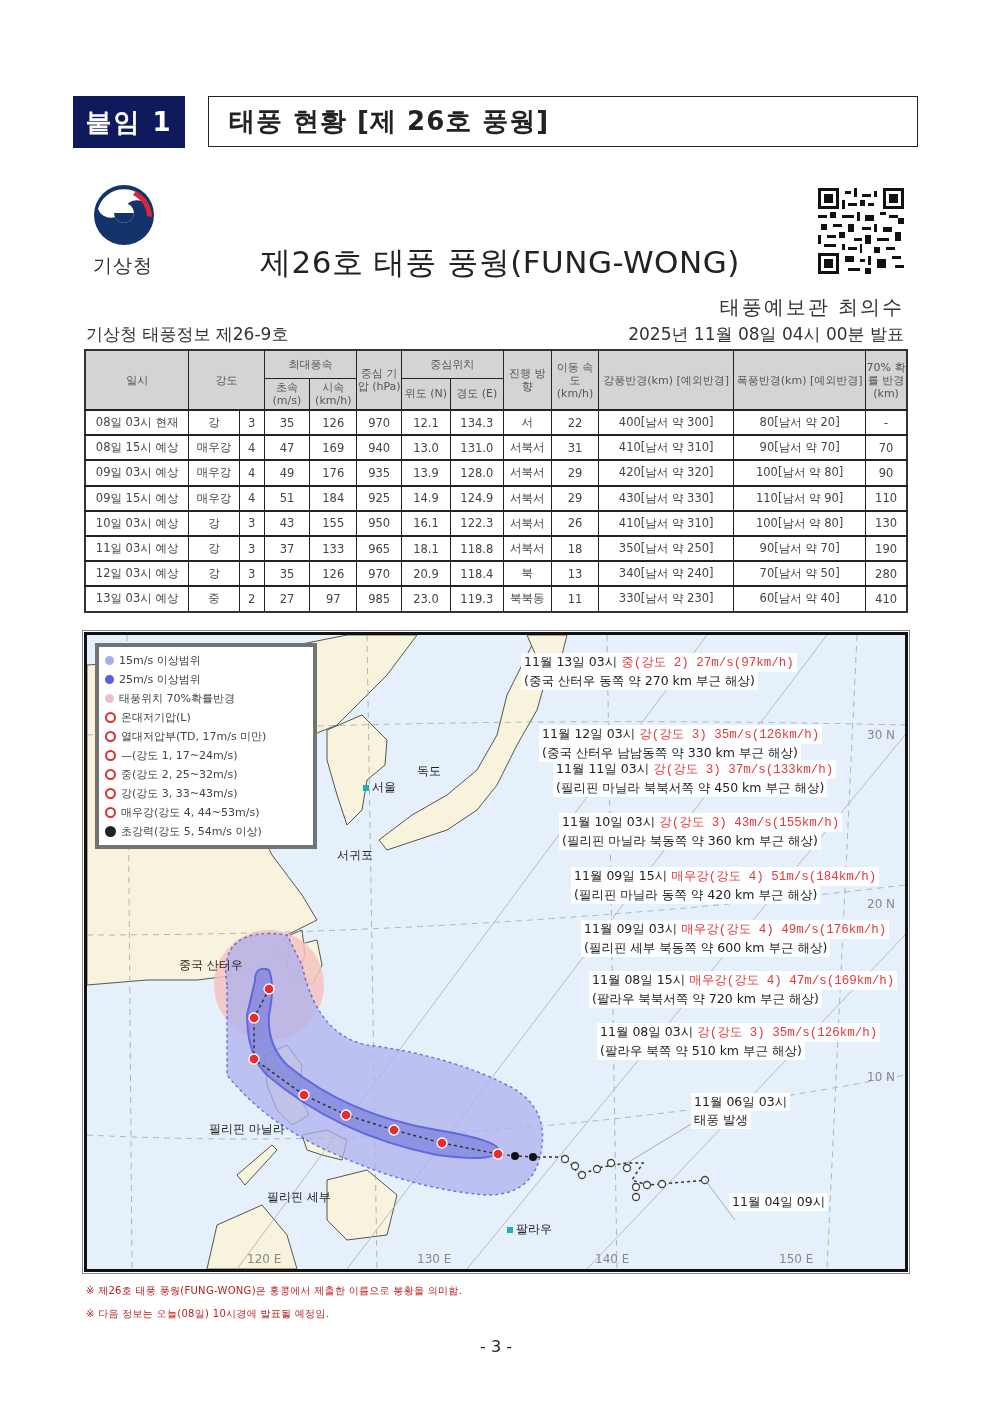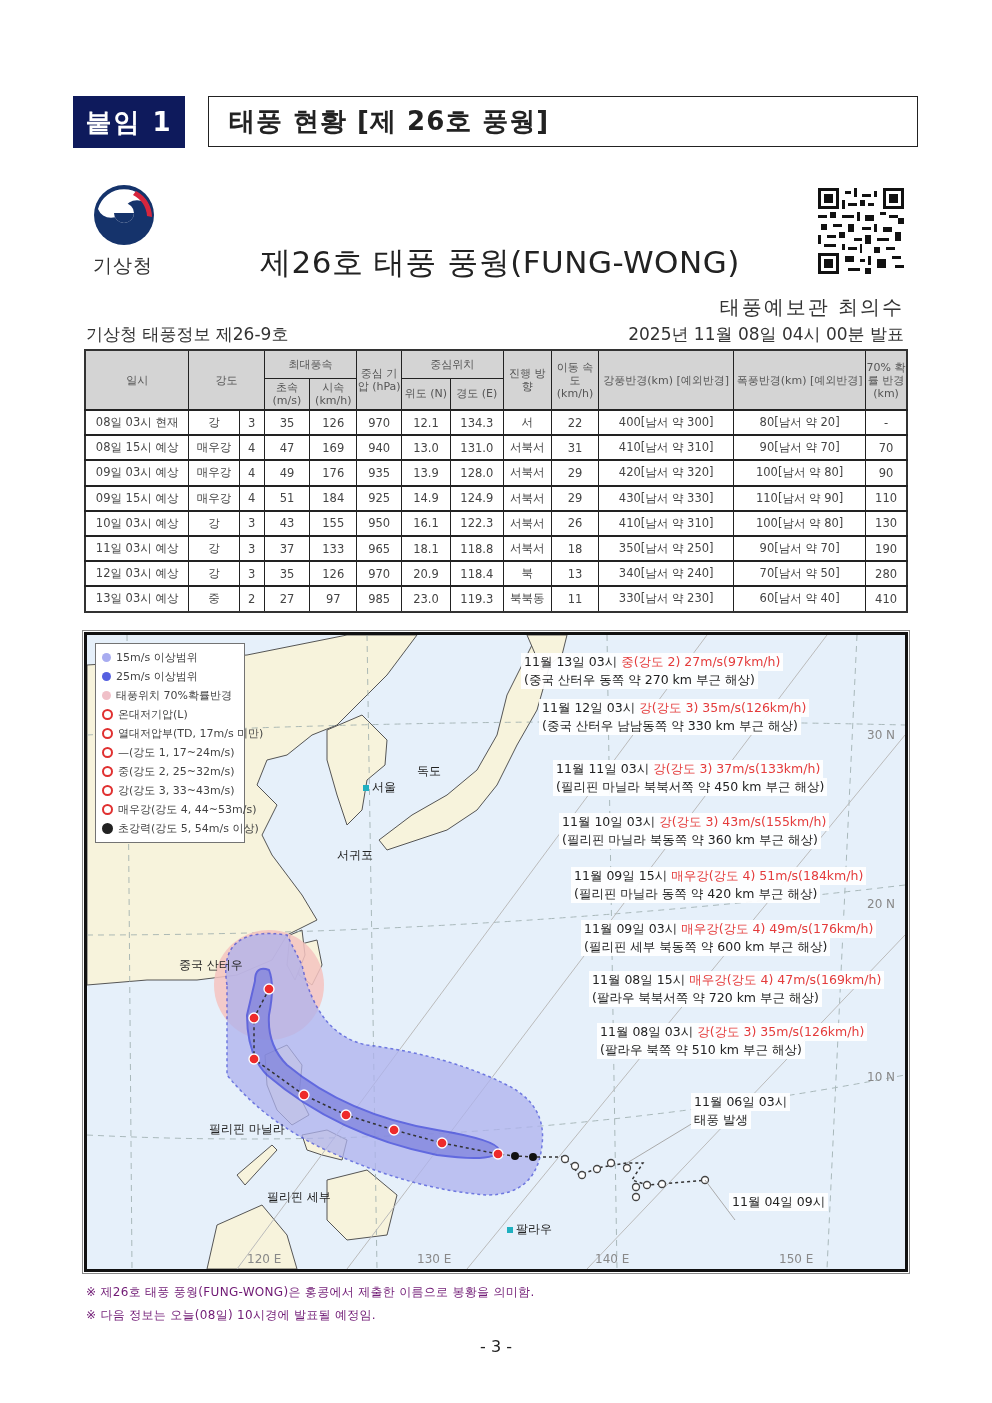--- a/index.html
+++ b/index.html
@@ -22,32 +22,32 @@
   
   table.fc { position:absolute; left:84px; top:349px; width:824px; border-collapse:collapse; font-size:11.5px; color:#444; border:2px solid #333; }
   table.fc th, table.fc td { border:1.6px solid #222; text-align:center; padding:0; }
   table.fc th { background:#d4d4d4; font-weight:normal; color:#555; font-size:11px; line-height:13px; }
   table.fc tbody td { height:23.2px; background:#fff; }
   table.fc tbody tr { border-top:2px solid #222; }
 
   
   .map-frame { left:84px; top:632px; width:824px; height:640px; border:3px solid #111; box-sizing:border-box; outline:1px solid #888; outline-offset:1px; background:#e6f0fa; overflow:hidden; }
   .map-svg { position:absolute; left:0; top:0; }
-  .legend { left:8px; top:8px; width:150px; background:#fff; border:1px solid #737373; padding:4px 6px; box-sizing:border-box; font-size:11px; color:#444; }
+  .legend { left:8px; top:8px; width:222px; background:#fff; border:4px solid #737373; padding:4px 6px; box-sizing:border-box; font-size:11px; color:#444; }
   .legend-row { display:flex; align-items:center; height:19px; white-space:nowrap; }
   .legend-dot { width:9px; height:9px; border-radius:50%; margin-right:5px; flex:0 0 9px; }
   .ann { position:absolute; font-size:12.5px; line-height:18px; color:#222; white-space:nowrap; }
   .ann span.l { background:rgba(255,255,255,0.92); padding:0 3px; display:inline-block; }
-  .ann .red { color:#e43b3b; }
+  .ann .red { color:#e43b3b;font-family:Liberation Mono, monospace; }
   .place { position:absolute; font-size:12px; color:#222; white-space:nowrap; }
   .place .sq { display:inline-block; width:6px; height:6px; background:#1fb0c0; margin-right:3px; vertical-align:middle; }
   .grid-lbl { position:absolute; font-size:12px; color:#888; }
 
   
-  .note { left:86px; font-size:12px; color:#701a75; letter-spacing:0.3px; }
+  .note { left:86px; font-size:10px; color:#b91c1c; letter-spacing:0.3px; }
   .page-no { left:0; width:992px; text-align:center; top:1337px; font-size:16px; color:#222; }
 </style>
 </head>
 <body>
 
 <div class="abs tag-box">붙임 1</div>
 <div class="abs title-box">태풍 현황 [제 26호 풍웡]</div>
 
 <svg class="abs logo" viewBox="0 0 64 64">
   <circle cx="32" cy="32" r="30" fill="#15336b"></circle>
@@ -415,21 +415,21 @@
   <div class="grid-lbl" style="left:780px;top:93px">30 N</div>
   <div class="grid-lbl" style="left:780px;top:262px">20 N</div>
   <div class="grid-lbl" style="left:780px;top:435px">10 N</div>
   <div class="grid-lbl" style="left:160px;top:617px">120 E</div>
   <div class="grid-lbl" style="left:330px;top:617px">130 E</div>
   <div class="grid-lbl" style="left:508px;top:617px">140 E</div>
   <div class="grid-lbl" style="left:692px;top:617px">150 E</div>
 
   <div id="anns">
       <div class="ann" style="left: 434px; top: 18px;"><span class="l"><span>11월 13일 03시</span> <span class="red">중(강도 2) 27m/s(97km/h)</span></span><br><span class="l">(중국 산터우 동쪽 약 270 km 부근 해상)</span></div>
-      <div class="ann" style="left: 452px; top: 64px;"><span class="l"><span>11월 12일 03시</span> <span class="red">강(강도 3) 35m/s(126km/h)</span></span><br><span class="l">(중국 산터우 남남동쪽 약 330 km 부근 해상)</span></div>
+      <div class="ann" style="left: 452px; top: 90px;"><span class="l"><span>11월 12일 03시</span> <span class="red">강(강도 3) 35m/s(126km/h)</span></span><br><span class="l">(중국 산터우 남남동쪽 약 330 km 부근 해상)</span></div>
       <div class="ann" style="left: 466px; top: 125px;"><span class="l"><span>11월 11일 03시</span> <span class="red">강(강도 3) 37m/s(133km/h)</span></span><br><span class="l">(필리핀 마닐라 북북서쪽 약 450 km 부근 해상)</span></div>
       <div class="ann" style="left: 472px; top: 178px;"><span class="l"><span>11월 10일 03시</span> <span class="red">강(강도 3) 43m/s(155km/h)</span></span><br><span class="l">(필리핀 마닐라 북동쪽 약 360 km 부근 해상)</span></div>
       <div class="ann" style="left: 484px; top: 232px;"><span class="l"><span>11월 09일 15시</span> <span class="red">매우강(강도 4) 51m/s(184km/h)</span></span><br><span class="l">(필리핀 마닐라 동쪽 약 420 km 부근 해상)</span></div>
       <div class="ann" style="left: 494px; top: 285px;"><span class="l"><span>11월 09일 03시</span> <span class="red">매우강(강도 4) 49m/s(176km/h)</span></span><br><span class="l">(필리핀 세부 북동쪽 약 600 km 부근 해상)</span></div>
       <div class="ann" style="left: 502px; top: 336px;"><span class="l"><span>11월 08일 15시</span> <span class="red">매우강(강도 4) 47m/s(169km/h)</span></span><br><span class="l">(팔라우 북북서쪽 약 720 km 부근 해상)</span></div>
       <div class="ann" style="left: 510px; top: 388px;"><span class="l"><span>11월 08일 03시</span> <span class="red">강(강도 3) 35m/s(126km/h)</span></span><br><span class="l">(팔라우 북쪽 약 510 km 부근 해상)</span></div>
     </div>
 
   <div class="ann" style="left:604px;top:458px">
     <span class="l">11월 06일 03시</span><br><span class="l">태풍 발생</span>

